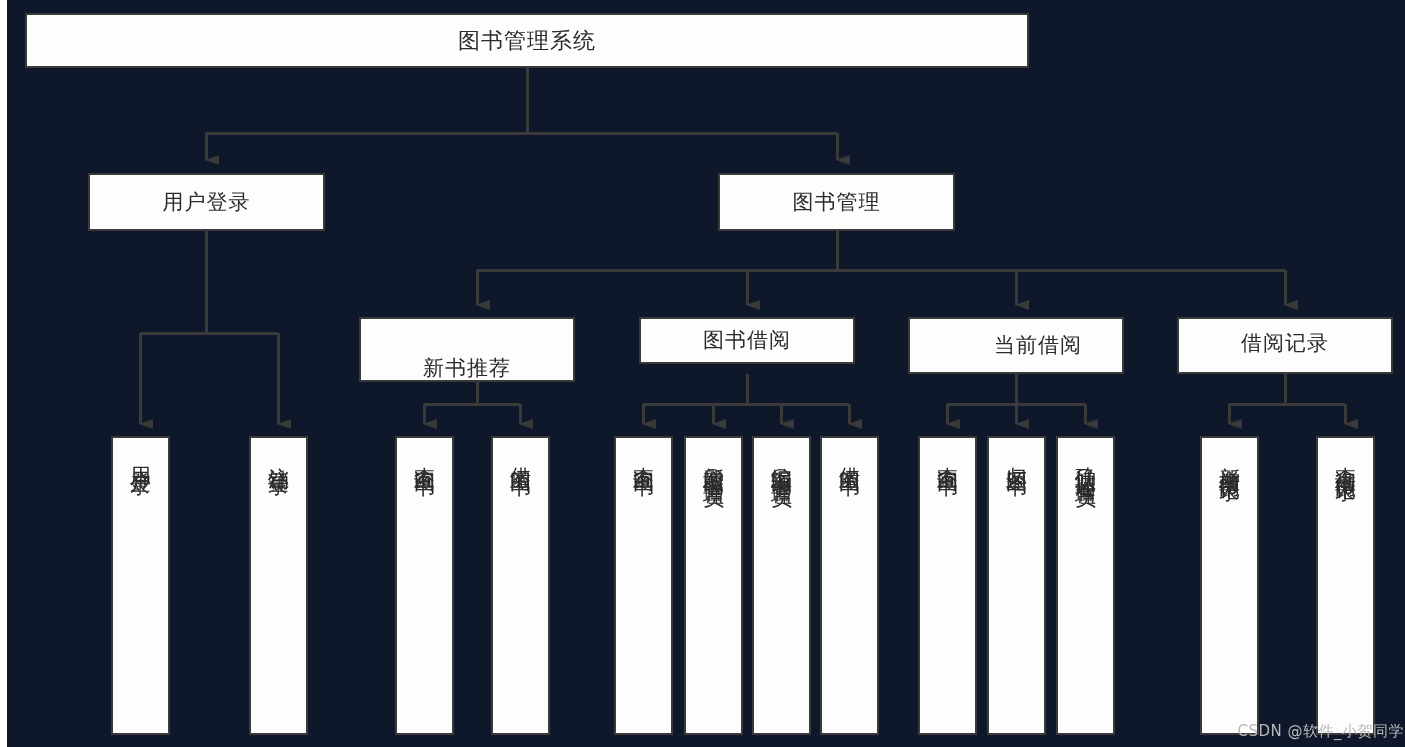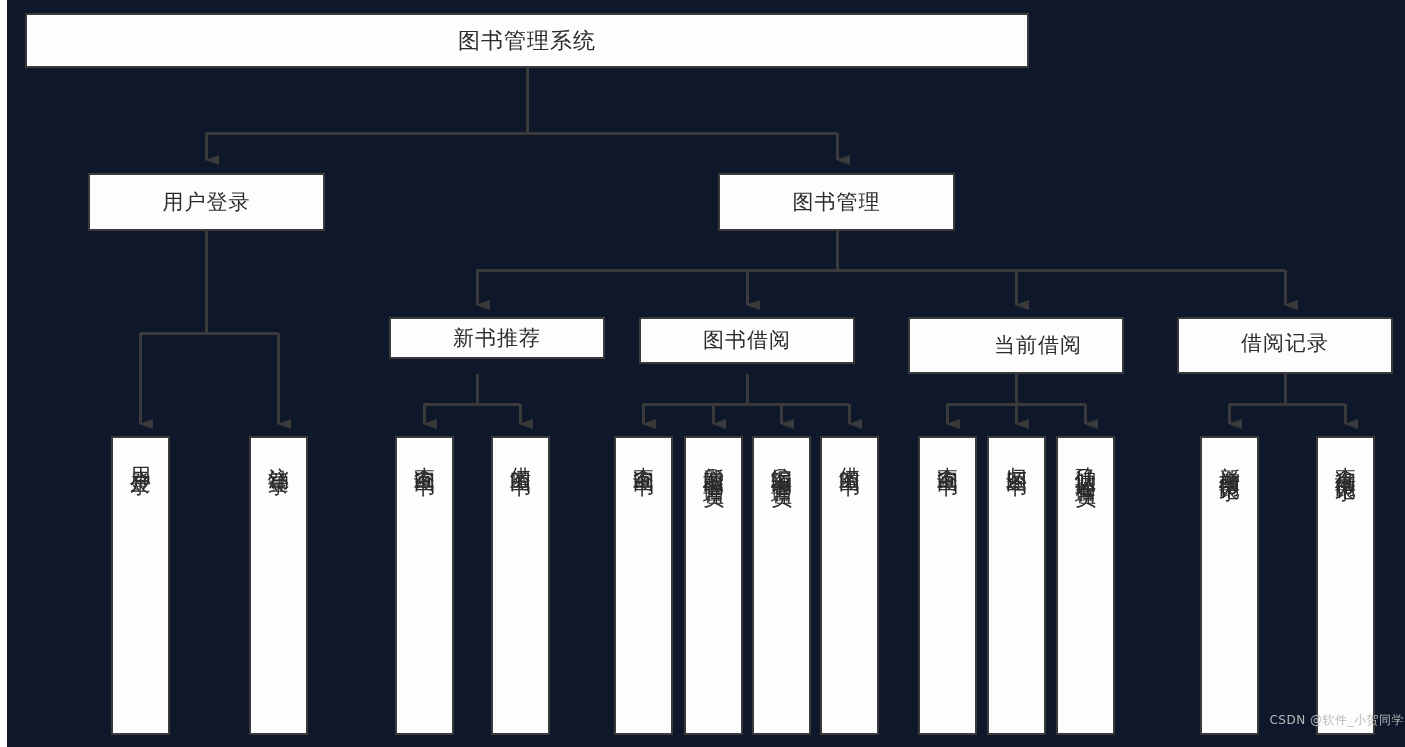--- a/index.html
+++ b/index.html
@@ -48,23 +48,23 @@
     position: absolute;
     left: 0;
     top: 0;
     width: 1405px;
     height: 747px;
     pointer-events: none;
   }
   .watermark {
     position: absolute;
     right: 8px;
-    bottom: 18px;
+    bottom: 6px;
     color: #b8b8b8;
-    font-size: 12px;
+    font-size: 15px;
     letter-spacing: 0.5px;
     white-space: nowrap;
   }
 </style>
 </head>
 <body>
 
 <div id="canvas">
 
   <svg id="links" viewBox="0 0 1405 747">
@@ -123,21 +123,21 @@
     <span class="node-label">图书管理系统</span>
   </div>
 
   <div class="node" style="left:81px; top:173px; width:237px; height:58px;">
     <span class="node-label">用户登录</span>
   </div>
   <div class="node" style="left:711px; top:173px; width:237px; height:58px;align-items:center;">
     <span class="node-label">图书管理</span>
   </div>
 
-  <div class="node" style="left:382px; top:317px; width:216px; height:42px;">
+  <div class="node" style="left:352px; top:317px; width:216px; height:65px;align-items:flex-end;">
     <span class="node-label">新书推荐</span>
   </div>
   <div class="node" style="left:632px; top:317px; width:216px; height:47px;">
     <span class="node-label">图书借阅</span>
   </div>
   <div class="node" style="left:901px; top:317px; width:216px; height:57px;padding-left:44px;">
     <span class="node-label">当前借阅</span>
   </div>
   <div class="node" style="left:1170px; top:317px; width:216px; height:57px;font-family:Liberation Mono, monospace;">
     <span class="node-label">借阅记录</span>

